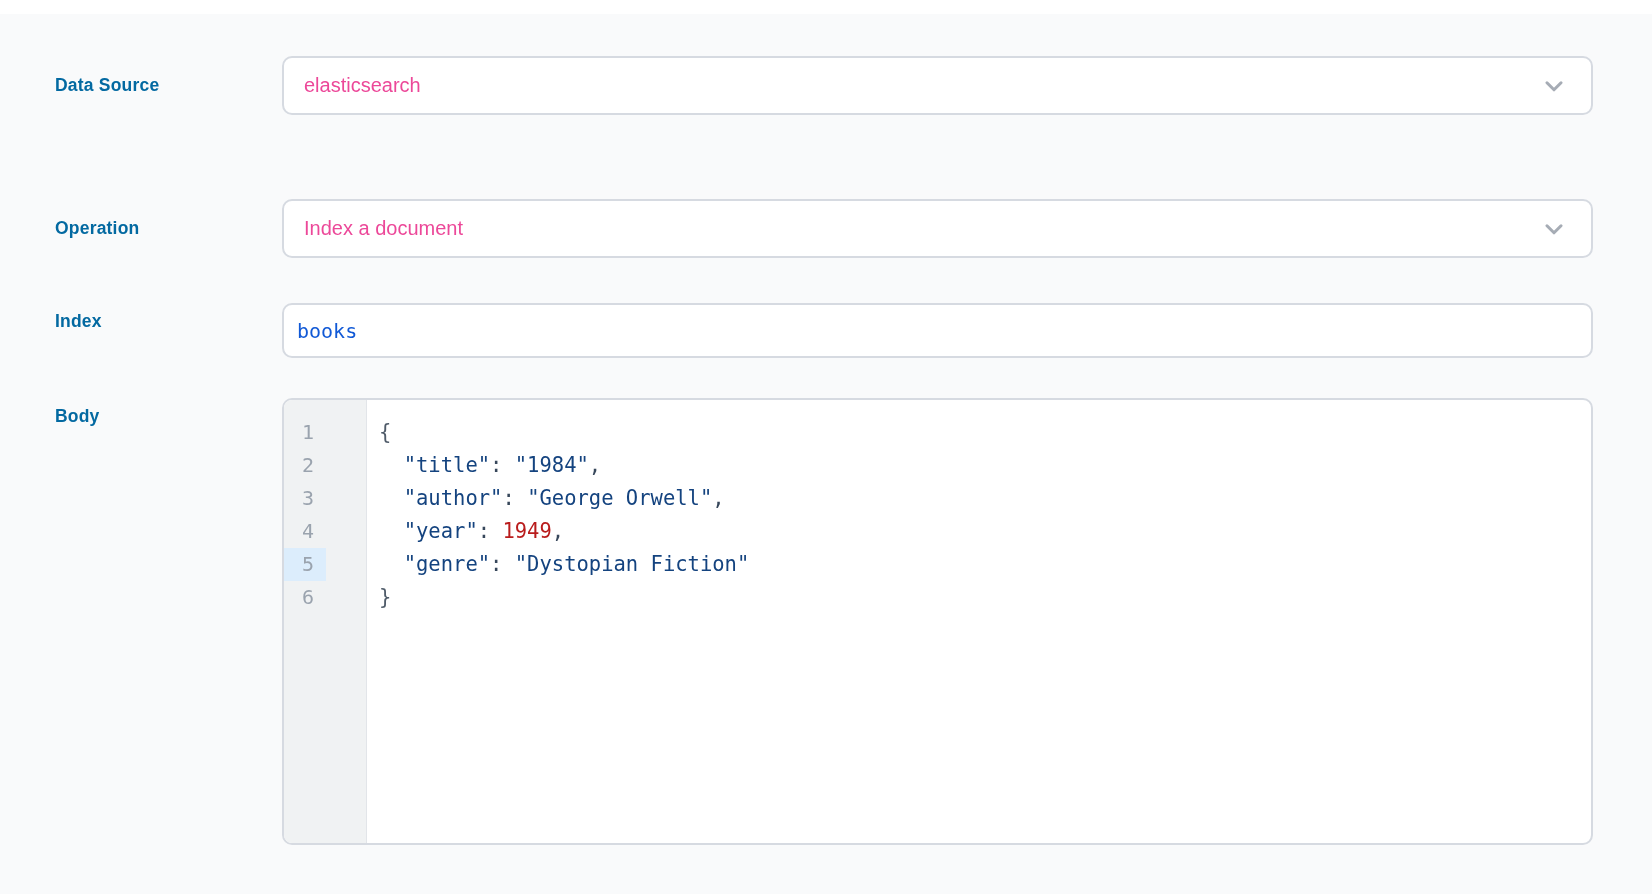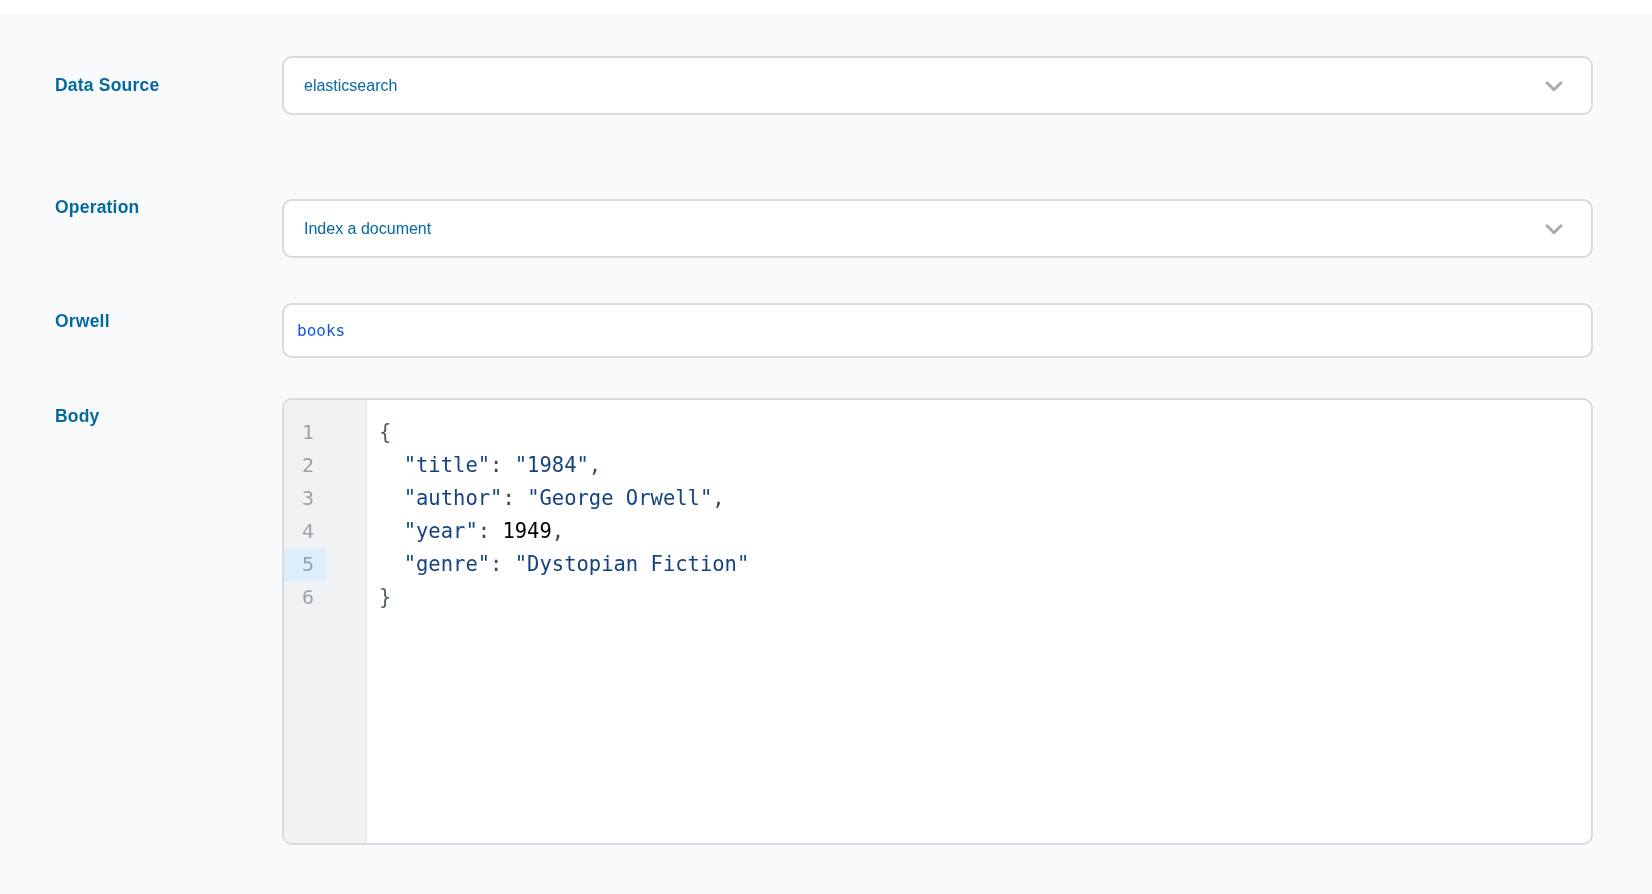--- a/index.html
+++ b/index.html
@@ -15,28 +15,28 @@
   }
   .control{
     position:absolute;left:282px;width:1311px;box-sizing:border-box;
     background:#ffffff;border:2px solid #d6dae1;border-radius:10px;
   }
   .select{
     display:flex;align-items:center;
     padding:0 24px 0 20px;cursor:pointer;
   }
   .select-value{
-    flex:1;font-size:16px;color:#0369a1;
+    flex:1;font-size:20px;color:#ec4899;
     white-space:nowrap;overflow:hidden;
   }
   .chevron{flex:0 0 auto;display:flex;align-items:center;}
   .text-input{
     display:block;height:55px;padding:0 16px 0 13px;outline:none;
     font-family:"DejaVu Sans Mono", monospace;
-    font-size:16px;color:#1159d6;background:#ffffff;
+    font-size:20px;color:#1159d6;background:#ffffff;
   }
   .editor{
     display:flex;align-items:stretch;overflow:hidden;
   }
   .gutter{
     flex:0 0 83px;background:#f0f2f3;border-right:1px solid #e2e5e9;
     padding-top:16px;box-sizing:border-box;
   }
   .ln{
     width:30px;padding-right:12px;height:33px;line-height:33px;
@@ -49,49 +49,49 @@
     flex:1;padding:16px 10px 10px 12px;cursor:text;overflow:hidden;
   }
   .code-line{
     height:33px;line-height:33px;white-space:pre;
     font-family:"DejaVu Sans Mono", monospace;
     font-size:20.5px;
   }
   .tk-brace{color:#4f5b69;}
   .tk-str{color:#14437f;}
   .tk-pun{color:#37475b;}
-  .tk-num{color:#000000;text-align:center;}
+  .tk-num{color:#b91c1c;text-align:center;}
 </style>
 </head>
 <body>
 
 <div class="screen">
   <div class="top-band"></div>
 
   <div class="field-label" style="top:75px;">Data Source</div>
   <div class="control select" style="top:56px;height:59px;">
     <span class="select-value">elasticsearch</span>
     <span class="chevron">
       <svg width="26" height="26" viewBox="0 0 24 24" fill="none">
         <path d="M5.5 9 L12 15.5 L18.5 9" stroke="#a6acb5" stroke-width="2.8" stroke-linecap="round" stroke-linejoin="round"></path>
       </svg>
     </span>
   </div>
 
-  <div class="field-label" style="top:197px;">Operation</div>
+  <div class="field-label" style="top:218px;">Operation</div>
   <div class="control select" style="top:199px;height:59px;border-radius:10px;">
     <span class="select-value">Index a document</span>
     <span class="chevron">
       <svg width="26" height="26" viewBox="0 0 24 24" fill="none">
         <path d="M5.5 9 L12 15.5 L18.5 9" stroke="#a6acb5" stroke-width="2.8" stroke-linecap="round" stroke-linejoin="round"></path>
       </svg>
     </span>
   </div>
 
-  <div class="field-label" style="top:311px;">Orwell</div>
+  <div class="field-label" style="top:311px;">Index</div>
   <input class="control text-input" style="top: 303px;" type="text" value="books">
 
   <div class="field-label" style="top:406px;">Body</div>
   <div class="control editor" style="top:398px;height:447px;">
     <div class="gutter" id="editor-gutter">
         <div class="ln">1</div>
         <div class="ln">2</div>
         <div class="ln">3</div>
         <div class="ln">4</div>
         <div class="ln active">5</div>

